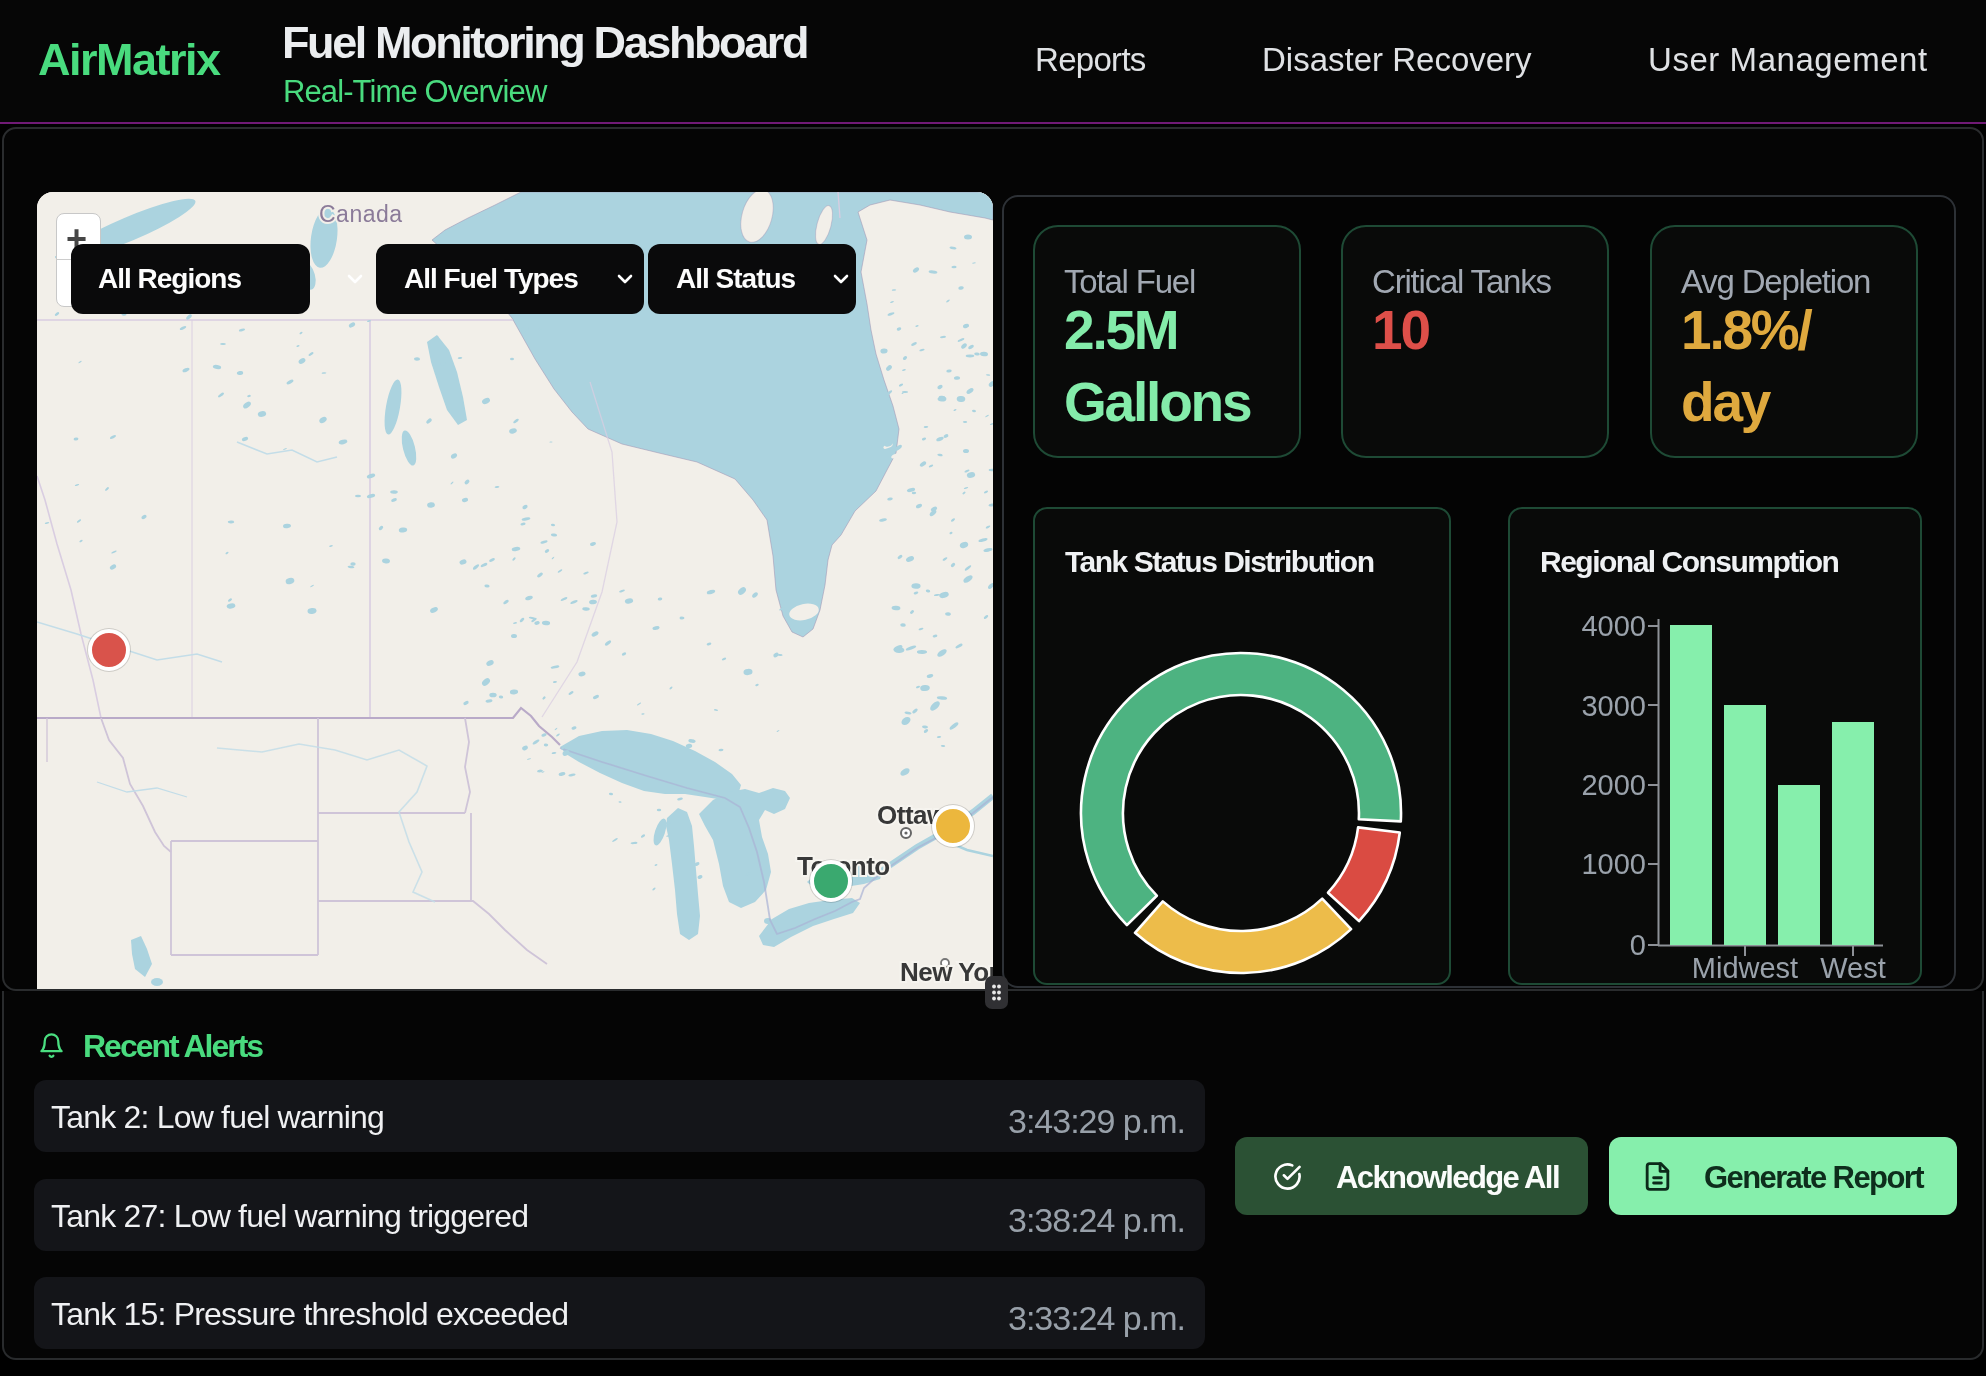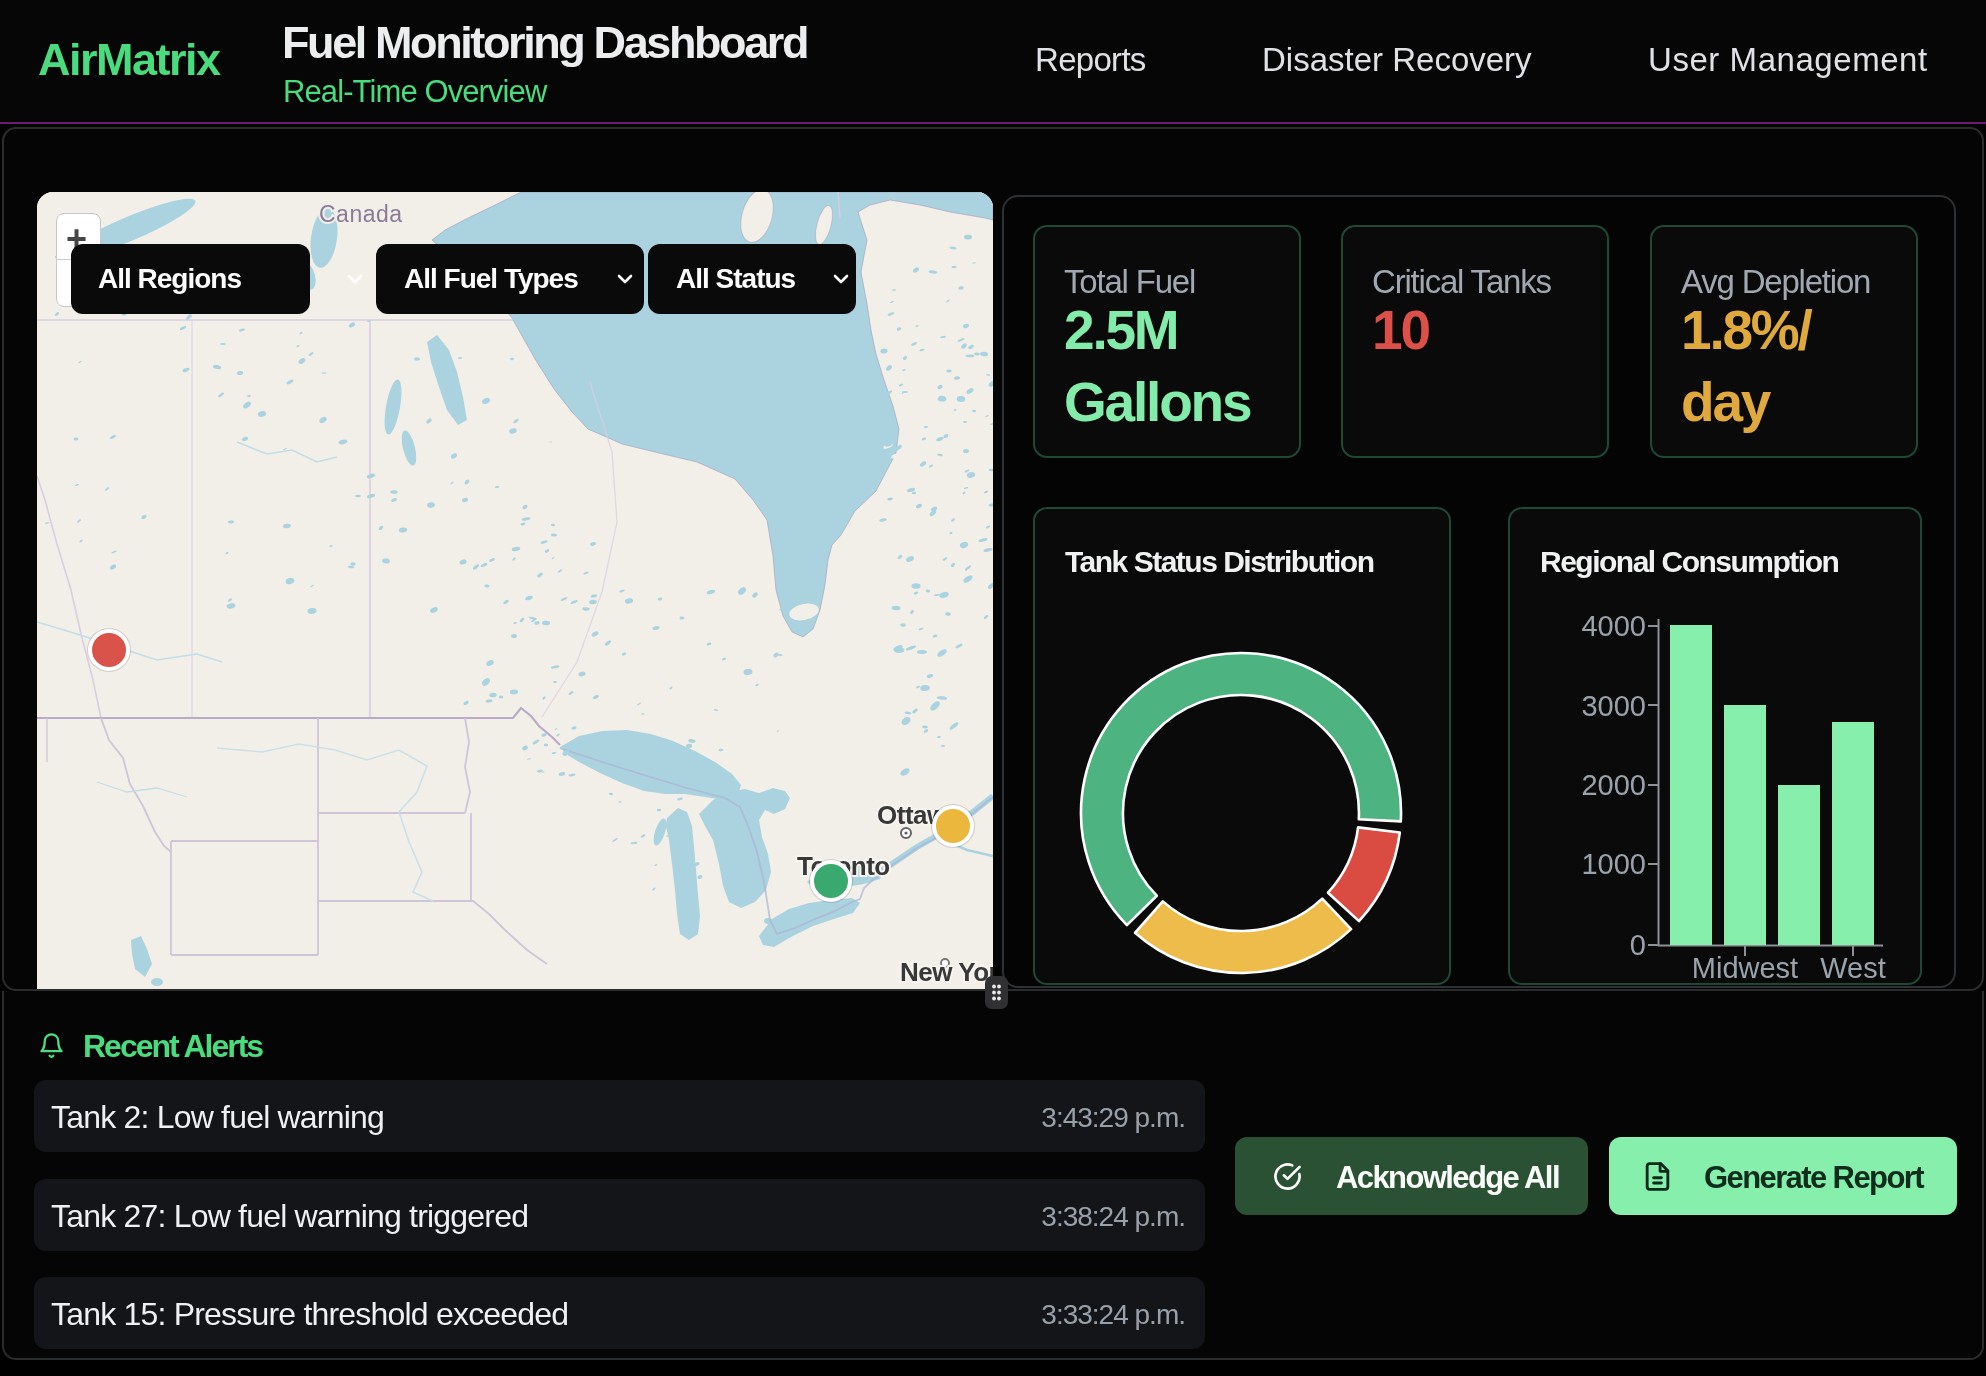--- a/index.html
+++ b/index.html
@@ -9,30 +9,30 @@
 #header { position:absolute; left:0; top:0; width:1986px; height:124px; background:#060606; border-bottom:2px solid #701a75; }
 #logo { position:absolute; left:38px; top:34px; font-size:45px; font-weight:bold; color:rgba(74,222,128,0.99); letter-spacing:-1.5px; }
 #title { position:absolute; left:282px; top:17px; font-size:45px; font-weight:bold; color:rgba(238,240,242,0.99); letter-spacing:-2.4px; }
 #subtitle { position:absolute; left:283px; top:74px; font-size:31px; color:rgba(74,222,128,0.99); letter-spacing:-0.9px; }
 .nav { position:absolute; top:41px; font-size:33px; color:rgba(226,228,231,0.99); }
 #toppane { position:absolute; left:2px; top:127px; width:1982px; height:864px; background:#050505; border:2px solid #2a2c2e; border-radius:14px; }
 #mapbox { position:absolute; left:37px; top:192px; width:956px; height:797px; border-radius:16px 16px 0 0; overflow:hidden; background:#f2efe9; }
 .dd { position:absolute; height:70px; background:#0a0a0b; border-radius:12px; color:rgba(255,255,255,0.99); font-size:28px; font-weight:bold; line-height:70px; letter-spacing:-1px; }
 .dd .chev { position:absolute; top:23px; width:24px; height:24px; }
 #rpanel { position:absolute; left:1002px; top:195px; width:954px; height:793px; border:2px solid #2d3136; border-radius:16px; background:#040404; }
-.scard { position:absolute; top:28px; width:268px; height:233px; border:2px solid #1e4a35; border-radius:14px; background:#090a09; }
+.scard { position:absolute; top:28px; width:268px; height:233px; border:2px solid #1e4a35; border-radius:25px; background:#090a09; }
 .slabel { position:absolute; left:29px; top:36px; font-size:33px; color:rgba(163,170,180,0.99); letter-spacing:-1.2px; }
 .sval { position:absolute; left:29px; top:67px; font-size:55px; font-weight:bold; line-height:72px; letter-spacing:-2.2px; }
 .ccard { position:absolute; top:310px; height:478px; border:2px solid #1e4a35; border-radius:14px; background:#090a09; }
 .ctitle { position:absolute; left:30px; top:36px; font-size:30px; font-weight:bold; color:rgba(242,244,246,0.99); white-space:nowrap; letter-spacing:-1.5px; }
 #botpane { position:absolute; left:2px; top:991px; width:1982px; height:369px; background:#050505; border:2px solid #292b2d; border-top:none; border-radius:0 0 14px 14px; }
 #alerthead { position:absolute; left:83px; top:1028px; font-size:32px; font-weight:bold; color:rgba(74,222,128,0.99); letter-spacing:-2px; }
 .arow { position:absolute; left:34px; width:1171px; height:72px; background:#141519; border-radius:12px; }
 .atext { position:absolute; left:17px; top:19px; font-size:32px; color:rgba(242,243,245,0.99); letter-spacing:-0.8px; }
-.atime { position:absolute; right:20px; top:22px; font-size:28px; color:rgba(154,162,171,0.99); letter-spacing:-1px; }
+.atime { position:absolute; right:20px; top:22px; font-size:34px; color:rgba(154,162,171,0.99); letter-spacing:-1px; }
 .btn { position:absolute; top:1137px; height:78px; border-radius:12px; font-weight:bold; font-size:31px; white-space:nowrap; letter-spacing:-1.6px; }
 #btnack { left:1235px; width:353px; background:#2b5134; color:rgba(253,254,253,0.99); }
 #btnrep { left:1609px; width:348px; background:#86efac; color:rgba(12,42,26,0.99); }
 #handle { position:absolute; left:985px; top:976px; width:23px; height:33px; background:#303033; border-radius:7px; z-index:10; }
 </style>
 </head>
 <body>
 <div id="header">
   <div id="logo">AirMatrix</div>
   <div id="title">Fuel Monitoring Dashboard</div>

